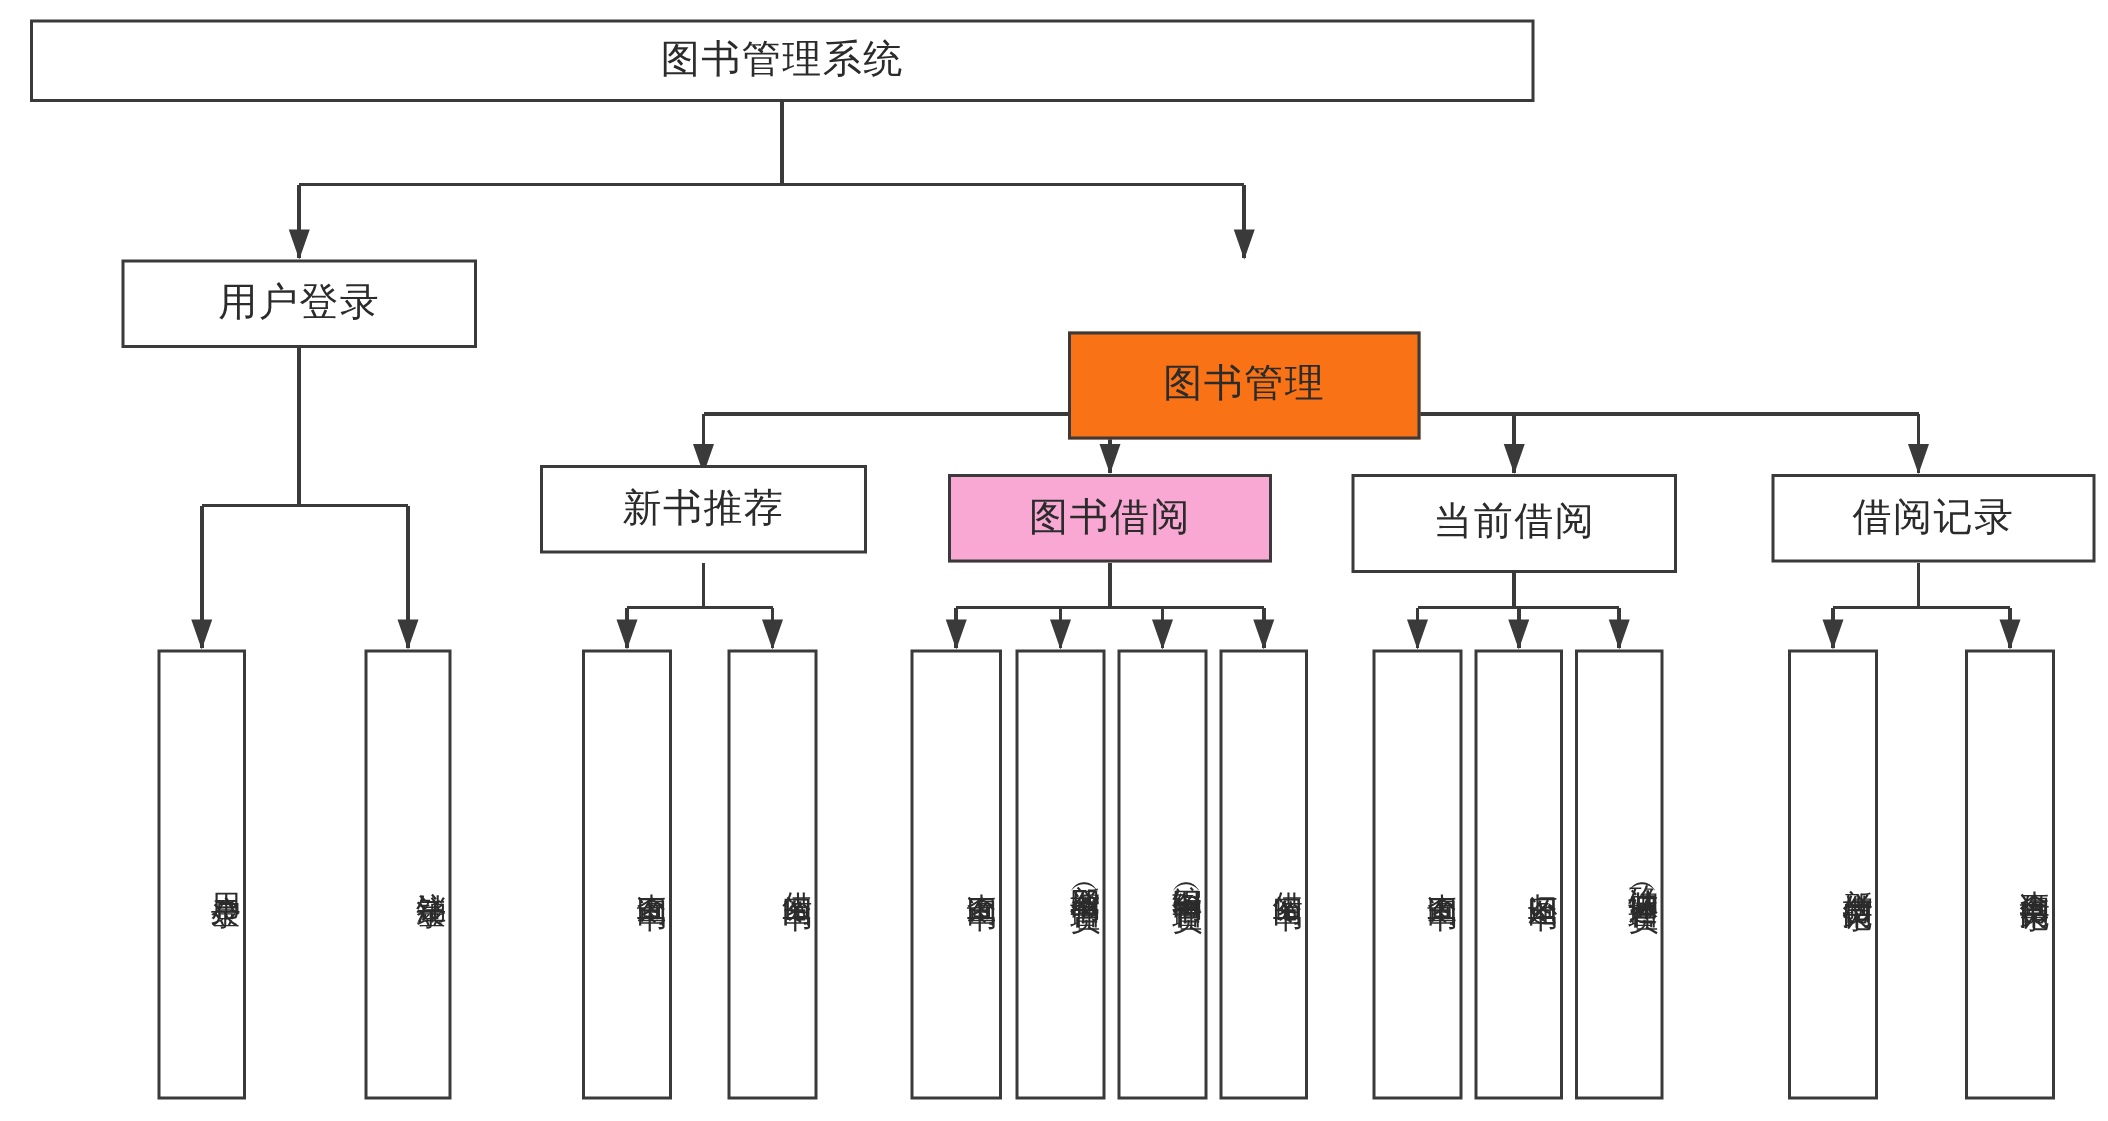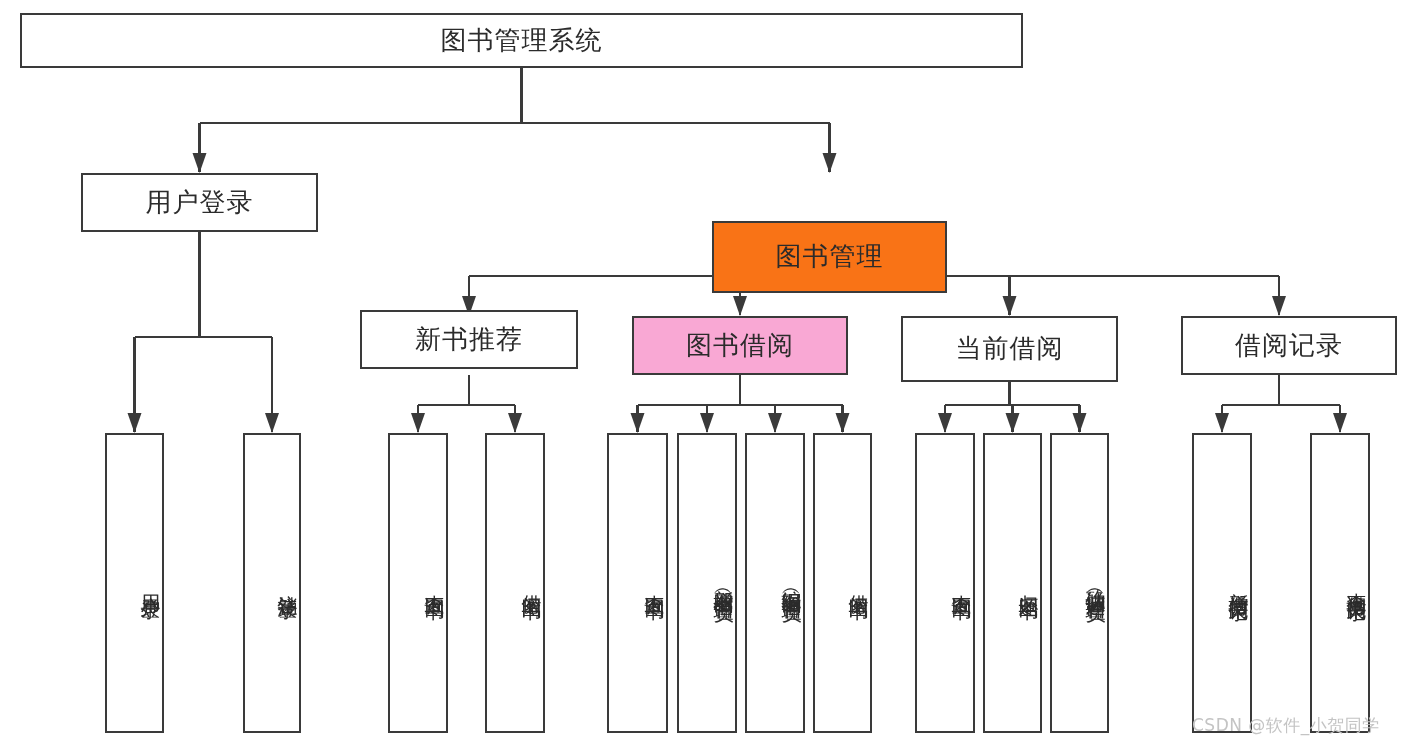--- a/index.html
+++ b/index.html
@@ -180,14 +180,13 @@
       <div class="node v top" style="left: 1050px; top: 433px; width: 59px; height: 300px; border-color: rgb(58, 58, 58); background: rgb(255, 255, 255); color: rgb(43, 43, 43);">
         <span>确认归还（管理员）</span>
       </div>
       <div class="node v top" style="left: 1192px; top: 433px; width: 60px; height: 300px; border-color: rgb(58, 58, 58); background: rgb(255, 255, 255); color: rgb(43, 43, 43);">
         <span>新增借阅记录</span>
       </div>
       <div class="node v top" style="left: 1310px; top: 433px; width: 60px; height: 300px; border-color: rgb(58, 58, 58); background: rgb(255, 255, 255); color: rgb(43, 43, 43);">
         <span>查询借阅记录</span>
       </div>
     </div>
-  <div class="watermark" style="left: 1192px; top: 714px; color: rgb(196, 196, 196);">CSDN @软件_小贺同学</div>
 </div>
 
 </body></html>

